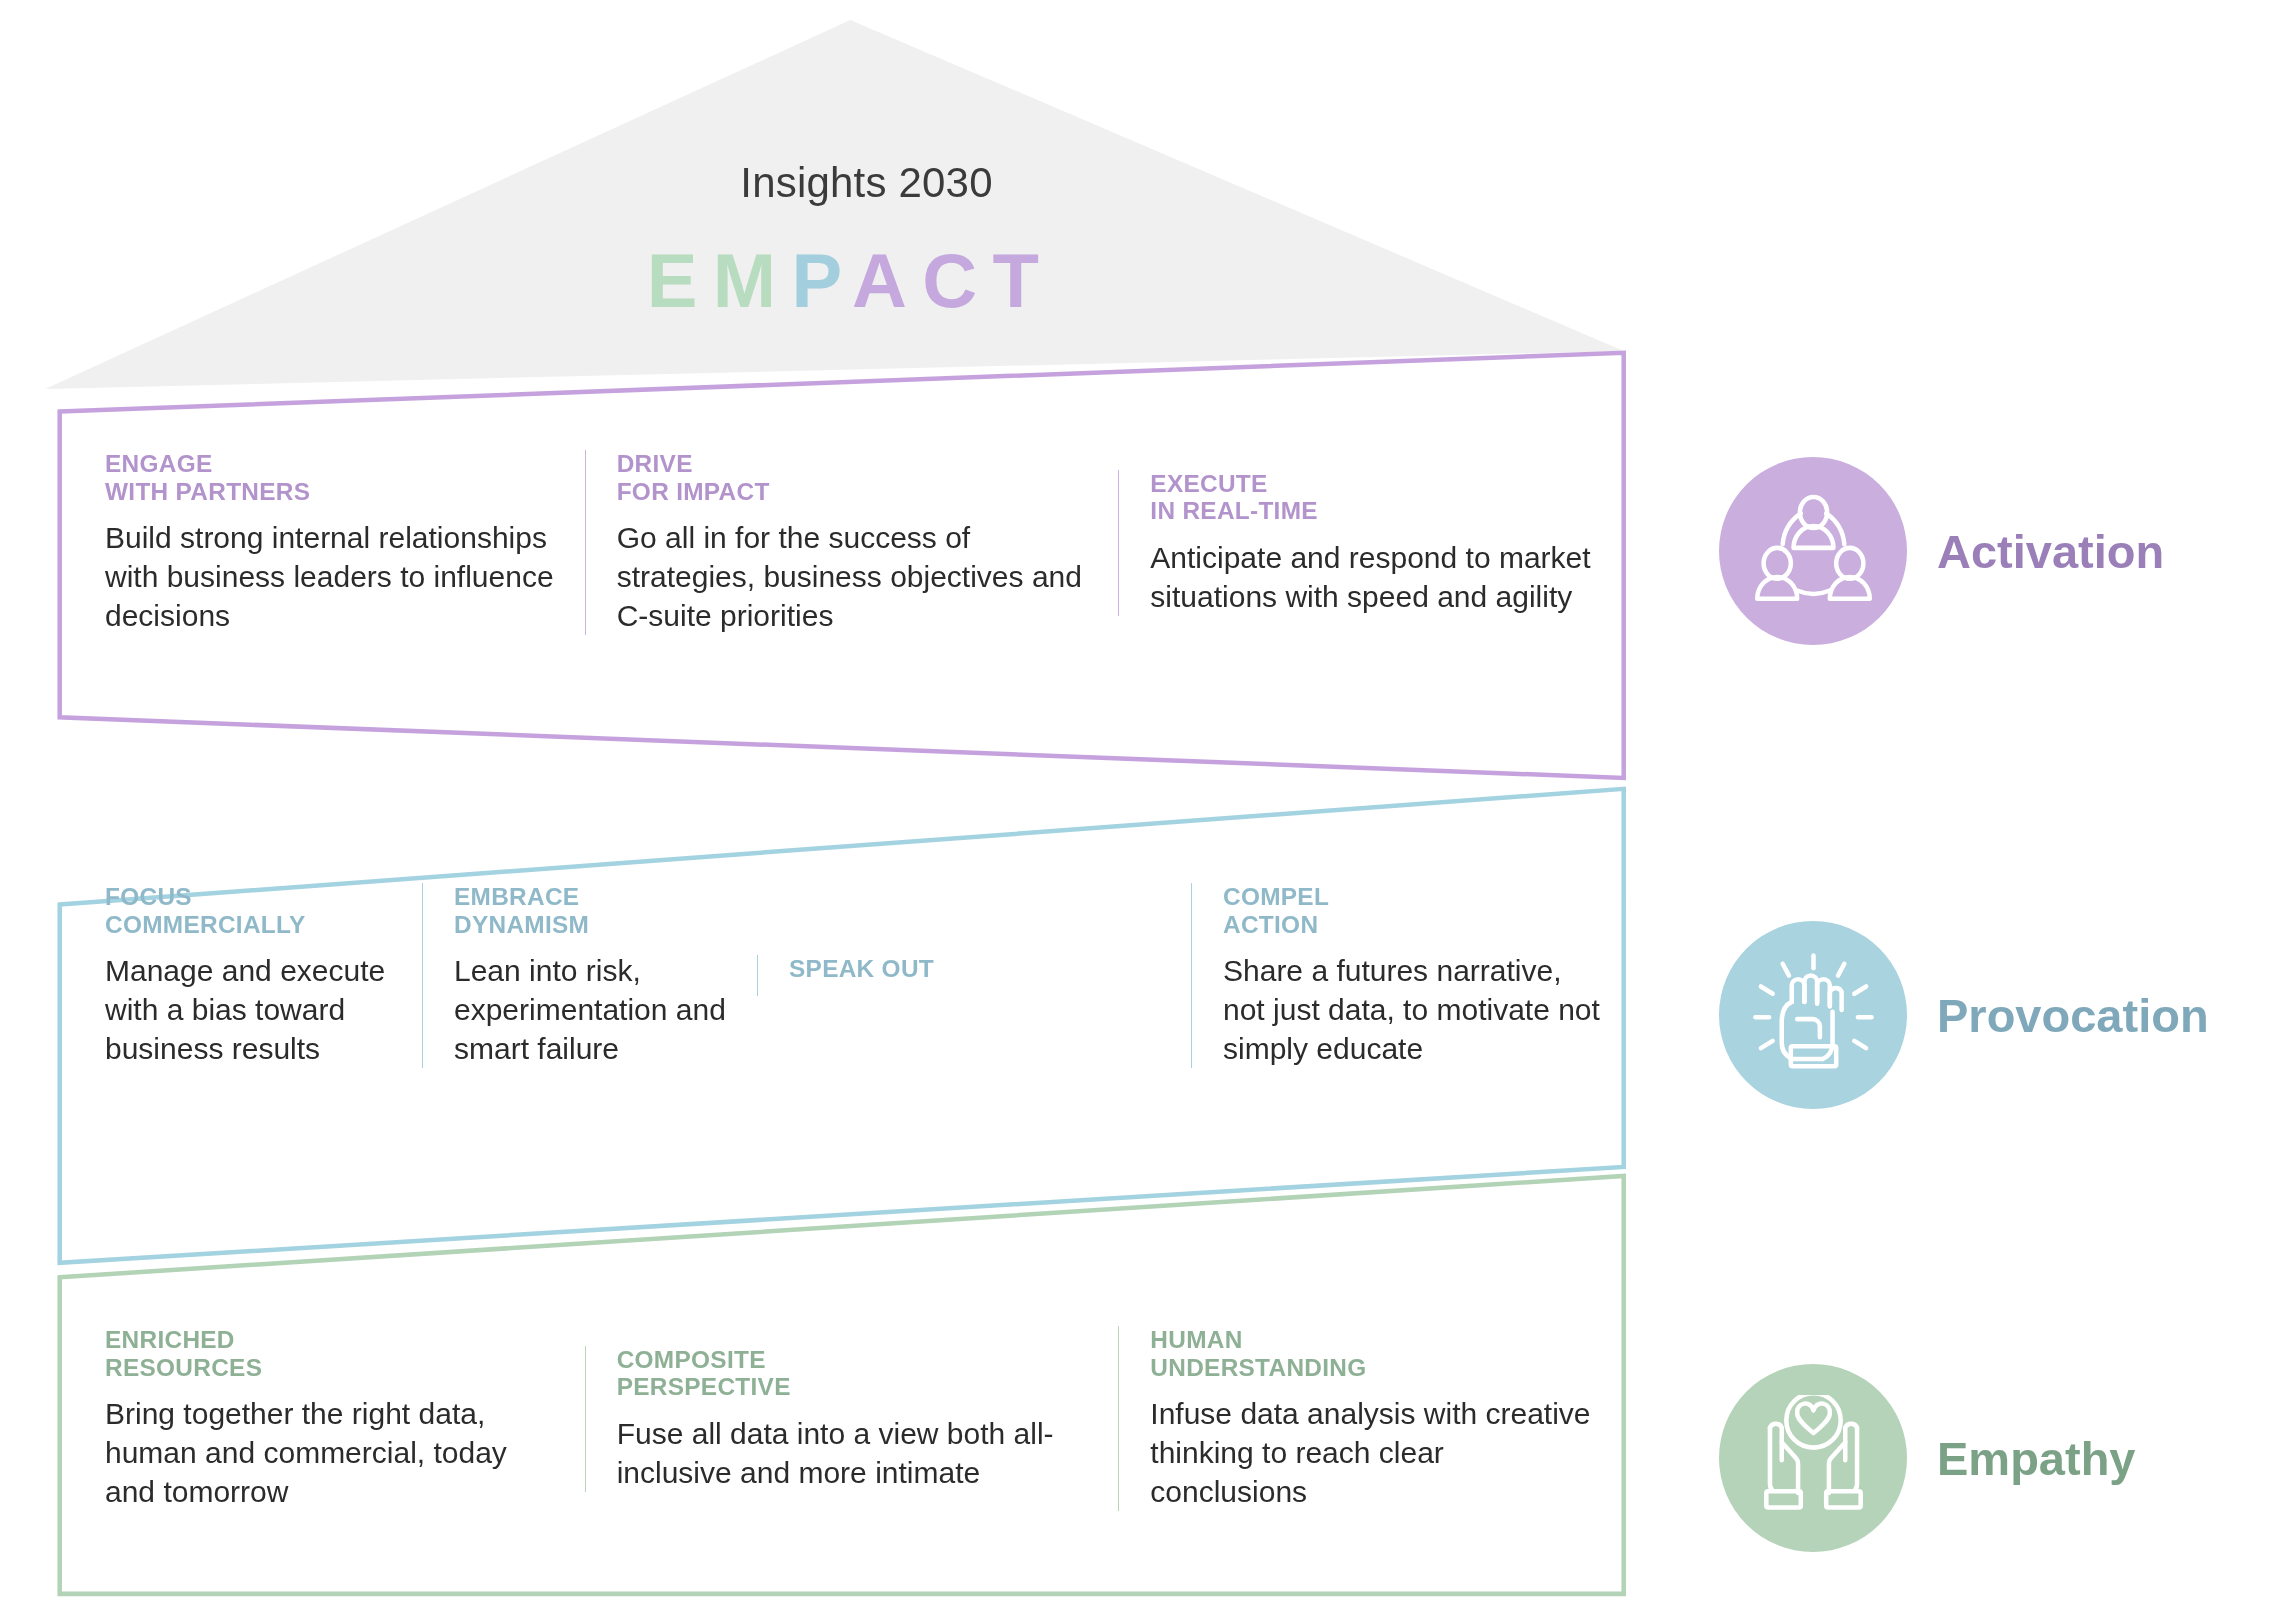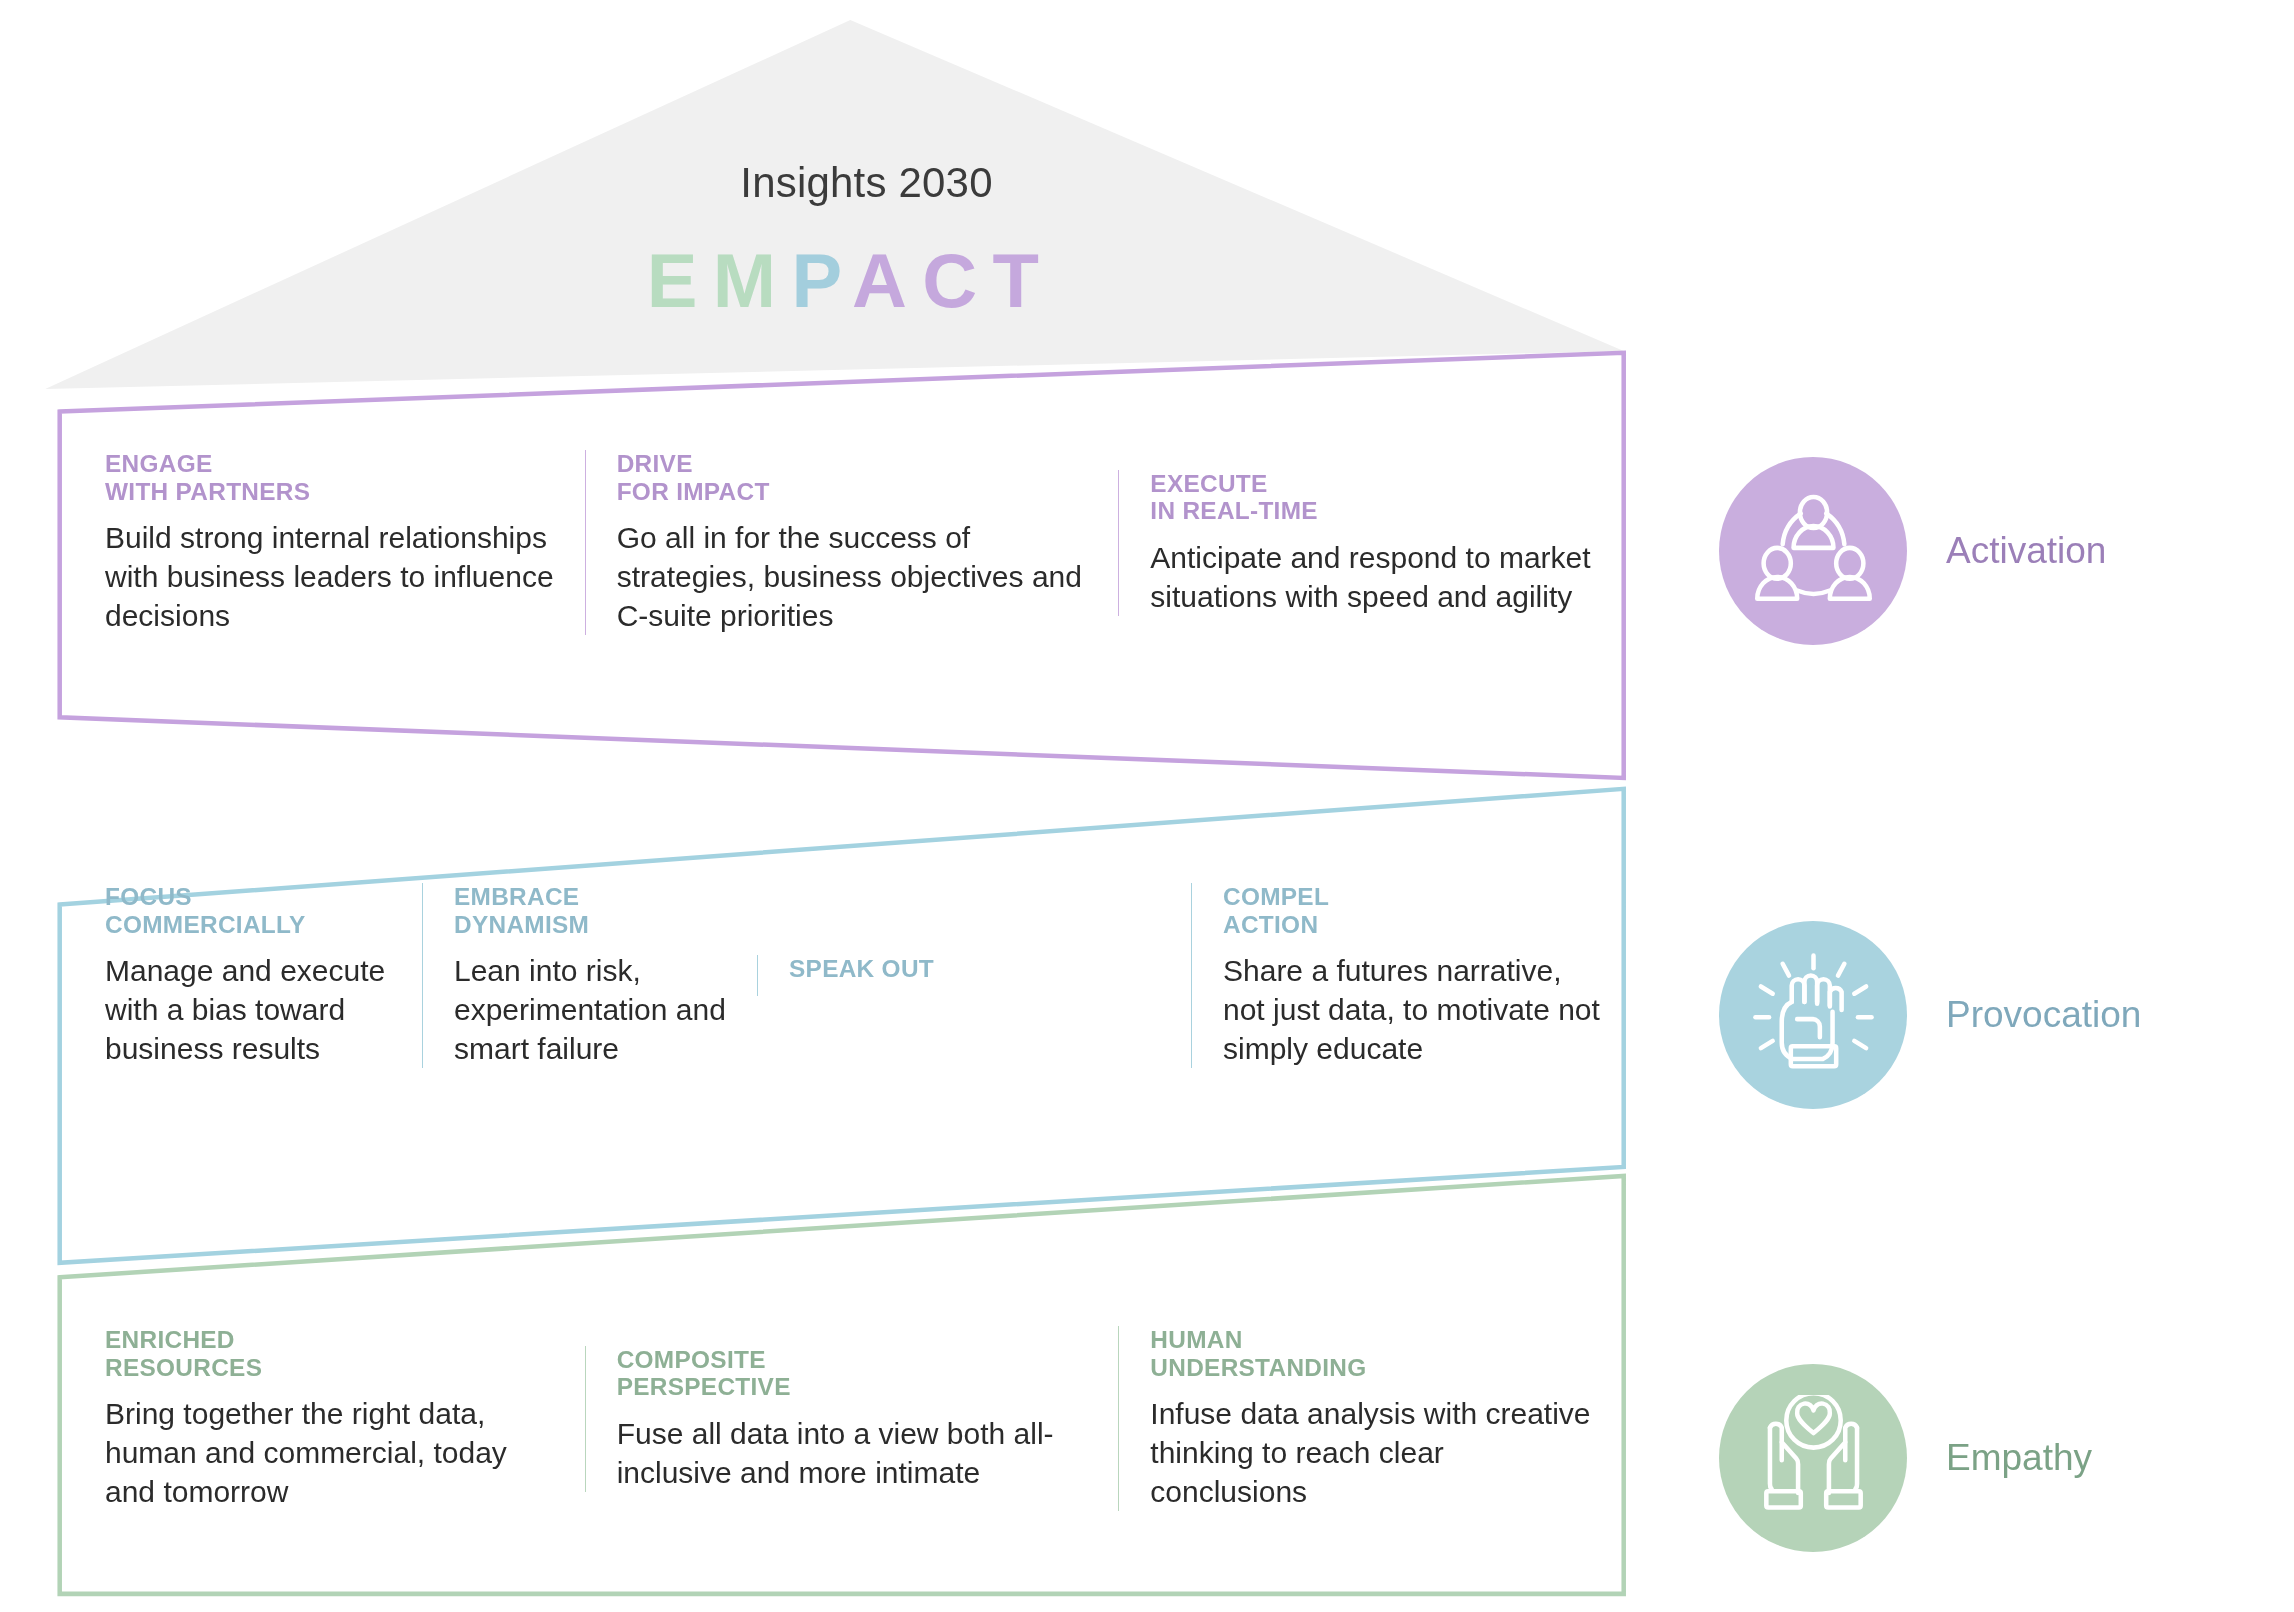--- a/index.html
+++ b/index.html
@@ -105,23 +105,23 @@
   .legend-badge {
     width: 188px;
     height: 188px;
     border-radius: 50%;
     display: flex;
     align-items: center;
     justify-content: center;
     flex: 0 0 auto;
   }
   .legend-label {
-    margin-left: 39px;
-    font-size: 37px;
-    font-weight: 400;
+    margin-left: 30px;
+    font-size: 47px;
+    font-weight: 700;
     white-space: nowrap;
   }
   .badge-activation { background: #c9aede; }
   .badge-provocation { background: #a9d3df; }
   .badge-empathy { background: #b5d3b8; }
   .label-activation { color: #9b7fb8; }
   .label-provocation { color: #7fa8bb; text-align: right; }
   .label-empathy { color: #7ba286; }
 </style>
 </head>

